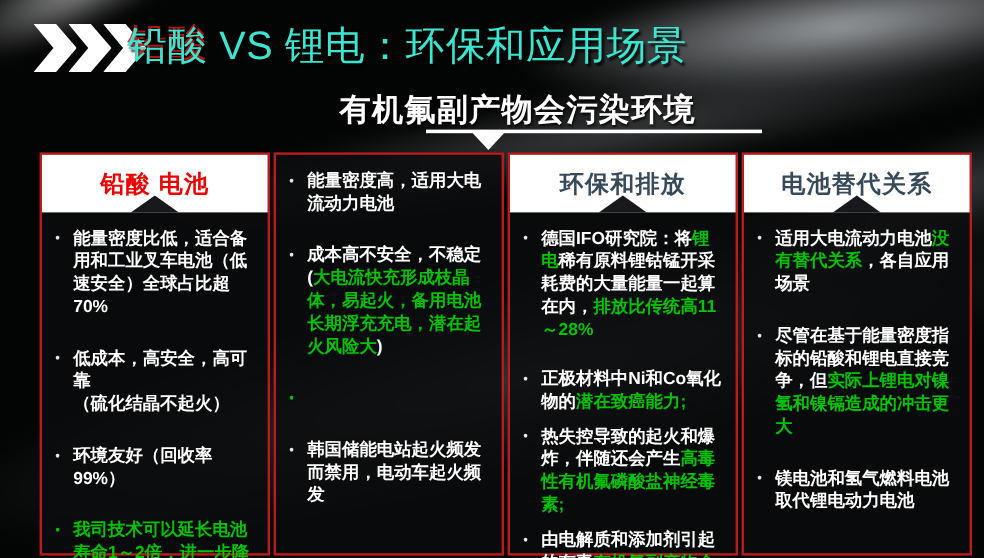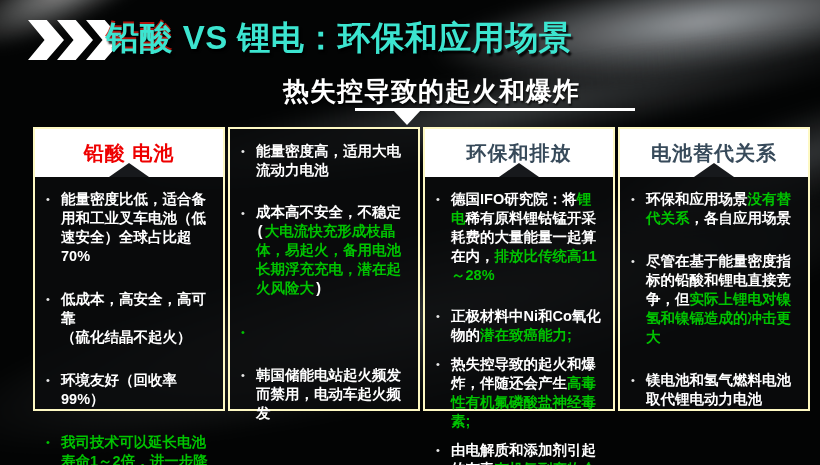--- a/index.html
+++ b/index.html
@@ -23,42 +23,42 @@
 
   
   .chevrons{position:absolute;left:28px;top:20px;display:flex;}
   .chev{width:36px;height:40px;background:#fff;margin-right:-7px;
         clip-path:polygon(0 0,52% 0,100% 50%,52% 100%,0 100%,46% 50%);
         filter:drop-shadow(2px 2px 1px rgba(0,0,0,.7));}
 
   
   .title{
     position:absolute;left:106px;top:16px;margin:0;
-    font-size:33px;font-weight:bold;letter-spacing:.5px;
+    font-size:33px;font-weight:normal;letter-spacing:.5px;
     color:var(--teal,#3ce5d0);
     text-shadow:2px 3px 2px rgba(0,0,0,.9);
     white-space:nowrap;
   }
   .title .t-lead{text-shadow:0 -2px 0 rgba(205,25,15,.85),2px 3px 2px rgba(0,0,0,.9);}
 
   
   .subtitle{
     position:absolute;left:283px;top:74px;margin:0;
     font-size:26px;font-weight:bold;color:#fff;letter-spacing:1px;
     text-shadow:1px 2px 2px rgba(0,0,0,.8);white-space:nowrap;
   }
   .subtitle-line{position:absolute;left:355px;top:108px;width:280px;height:3px;background:#fff;}
   .subtitle-arrow{position:absolute;left:393px;top:110px;width:0;height:0;
     border-left:14px solid transparent;border-right:14px solid transparent;border-top:15px solid #fff;}
 
   
   .columns{position:absolute;left:33px;top:127px;display:flex;gap:3px;}
   .col{
-    width:192px;height:284px;box-sizing:border-box;
-    border:2px solid #fef9c3;background:rgba(11,12,14,.82);
+    width:192px;height:336px;box-sizing:border-box;
+    border:2px solid #b91c1c;background:rgba(11,12,14,.82);
     display:flex;flex-direction:column;position:relative;
   }
   .col-header{flex:0 0 48px;background:#fff;display:flex;align-items:center;justify-content:center;position:relative;}
   .col-title{font-size:20px;font-weight:bold;letter-spacing:1px;}
   .notch{position:absolute;bottom:0;left:50%;transform:translateX(-50%);width:0;height:0;
     border-left:20px solid transparent;border-right:20px solid transparent;border-bottom:14px solid #17191c;}
   .col-body{flex:1;padding:13px 9px 8px 9px;display:flex;flex-direction:column;gap:24px;}
   .col.c3 .col-body{gap:10px;}
   .col.c3 .bullet:nth-child(2){margin-top:12px;}
 
@@ -80,21 +80,21 @@
   <div class="streak s5"></div>
 
   <div class="chevrons">
     <span class="chev"></span>
     <span class="chev"></span>
     <span class="chev"></span>
   </div>
 
   <h1 class="title"><span class="t-lead">铅酸</span><span class="t-rest"> VS 锂电：环保和应用场景</span></h1>
 
-  <h2 class="subtitle">热失控导致的起火和爆炸</h2>
+  <h2 class="subtitle">有机氟副产物会污染环境</h2>
   <div class="subtitle-line"></div>
   <div class="subtitle-arrow"></div>
 
   <main class="columns" id="columns">
   <section class="col c1">
     <div class="col-header">
       <span class="col-title" style="color: rgb(238, 0, 0);">铅酸 电池</span>
       <span class="notch"></span>
     </div>
     <div class="col-body">
@@ -118,21 +118,21 @@
   </section>
 
   <section class="col c2">
     <div class="col-body">
           <div class="bullet">
             <span class="dot w">•</span>
             <p class="btext" style="margin: 0px;"><span class="seg w">能量密度高，适用大电流动力电池</span></p>
           </div>
           <div class="bullet">
             <span class="dot w">•</span>
-            <p class="btext" style="margin: 0px; font-family: Liberation Mono, monospace;"><span class="seg w">成本高不安全，不稳定</span><br><span class="seg w">(</span><span class="seg g">大电流快充形成枝晶体，易起火，备用电池长期浮充充电，潜在起火风险大</span><span class="seg w">)</span></p>
+            <p class="btext" style="margin: 0px;"><span class="seg w">成本高不安全，不稳定</span><br><span class="seg w">(</span><span class="seg g">大电流快充形成枝晶体，易起火，备用电池长期浮充充电，潜在起火风险大</span><span class="seg w">)</span></p>
           </div>
           <div class="bullet">
             <span class="dot g">•</span>
           </div>
           <div class="bullet">
             <span class="dot w">•</span>
             <p class="btext" style="margin: 0px;"><span class="seg w">韩国储能电站起火频发而禁用，电动车起火频发</span></p>
           </div>
         </div>
   </section>
@@ -163,21 +163,21 @@
   </section>
 
   <section class="col c4">
     <div class="col-header">
       <span class="col-title" style="color: rgb(55, 74, 90); text-align: right;">电池替代关系</span>
       <span class="notch"></span>
     </div>
     <div class="col-body">
           <div class="bullet">
             <span class="dot w">•</span>
-            <p class="btext" style="margin: 0px;"><span class="seg w">环保和应用场景</span><span class="seg g">没有替代关系</span><span class="seg w">，各自应用场景</span></p>
+            <p class="btext" style="margin: 0px;"><span class="seg w">适用大电流动力电池</span><span class="seg g">没有替代关系</span><span class="seg w">，各自应用场景</span></p>
           </div>
           <div class="bullet">
             <span class="dot w">•</span>
             <p class="btext" style="margin: 0px;"><span class="seg w">尽管在基于能量密度指标的铅酸和锂电直接竞争，但</span><span class="seg g">实际上锂电对镍氢和镍镉造成的冲击更大</span></p>
           </div>
           <div class="bullet">
             <span class="dot w">•</span>
             <p class="btext" style="margin: 0px;"><span class="seg w">镁电池和氢气燃料电池取代锂电动力电池</span></p>
           </div>
         </div>

